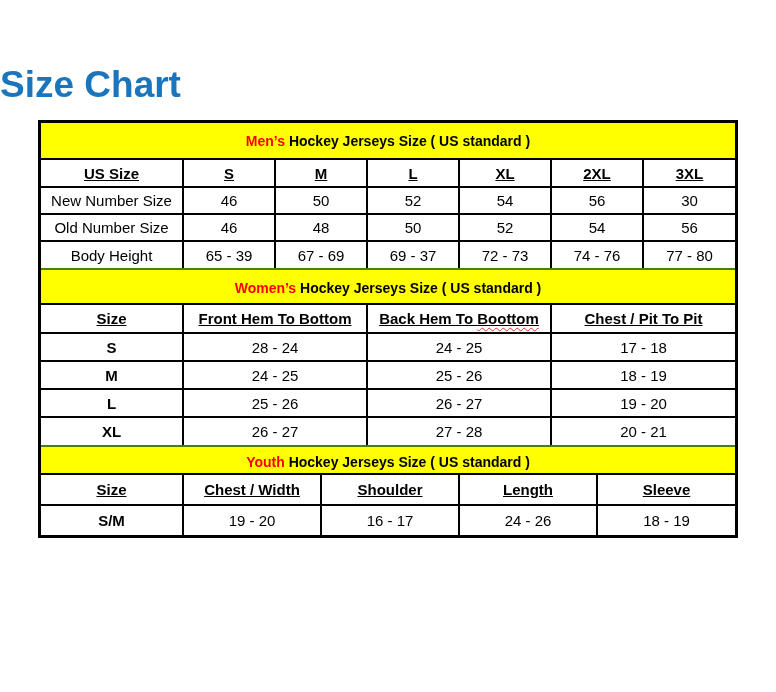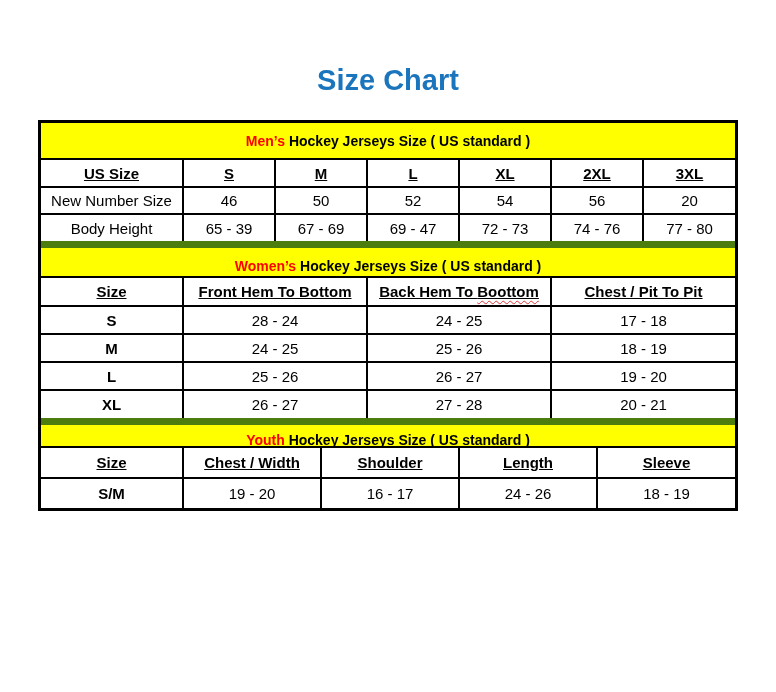--- a/index.html
+++ b/index.html
@@ -11,22 +11,21 @@
     background: #ffffff;
     font-family: "Liberation Sans", sans-serif;
     color: #000;
     overflow: hidden;
   }
   .title {
     position: absolute;
     top: 64px;
     left: 0;
     width: 776px;
-    text-align: center;
-    font-size: 29px;
+    font-size: 37px;
     font-weight: bold;
     color: #1b75bc;
   }
   .chart-wrap {
     position: absolute;
     left: 38px;
     top: 120px;
     width: 700px;
     border: 3px solid #000;
     background: #fff;
@@ -34,21 +33,21 @@
   .band {
     background: #ffff00;
     text-align: center;
     font-weight: bold;
     font-size: 14px;
     height: 37px;
     line-height: 37px;
     border-bottom: 2px solid #000;
     white-space: pre;
   }
-  .band.mid { border-top: 7px solid #4d7c0f; }
+  .band.mid { border-top: 2px solid #4d7c0f; }
   .band.youth-band { height: 30px; line-height: 30px; }
   .hl { color: #ff0000; }
   table.tbl {
     width: 100%;
     table-layout: fixed;
     border-collapse: collapse;
     border: 2px hidden;
   }
   .tbl th, .tbl td {
     border: 2px solid #000;
@@ -102,27 +101,36 @@
         <th>2XL</th>
         <th>3XL</th>
       </tr>
       <tr>
         <td>New Number Size</td>
         <td>46</td>
         <td>50</td>
         <td>52</td>
         <td>54</td>
         <td>56</td>
-        <td>20</td>
+        <td>30</td>
+      </tr>
+      <tr>
+        <td>Old Number Size</td>
+        <td>46</td>
+        <td>48</td>
+        <td>50</td>
+        <td>52</td>
+        <td>54</td>
+        <td>56</td>
       </tr>
       <tr>
         <td>Body Height</td>
         <td>65 - 39</td>
         <td>67 - 69</td>
-        <td>69 - 47</td>
+        <td>69 - 37</td>
         <td>72 - 73</td>
         <td>74 - 76</td>
         <td>77 - 80</td>
       </tr>
     </tbody>
       </table>
 
     <div class="band mid"><span class="hl">Women’s</span><span> Hockey Jerseys Size ( US standard )</span></div>
 
     <table class="tbl womens">

